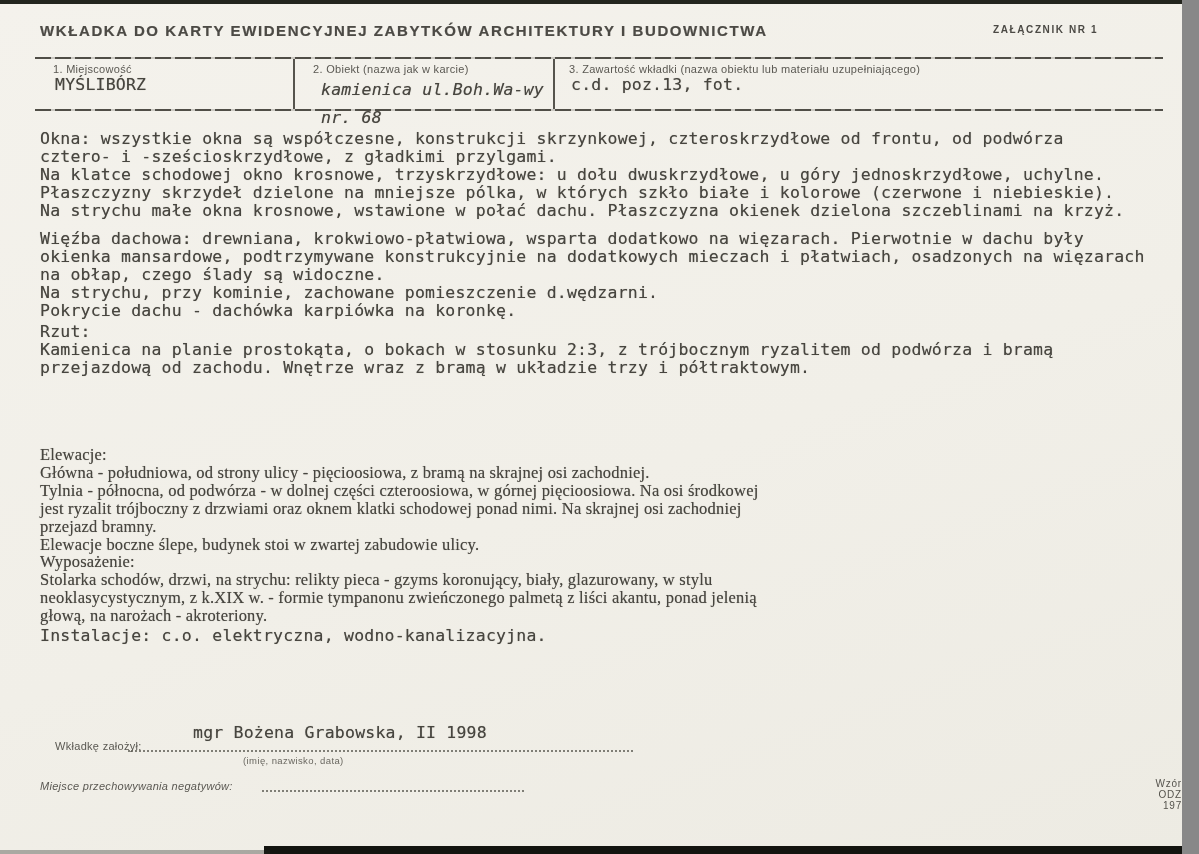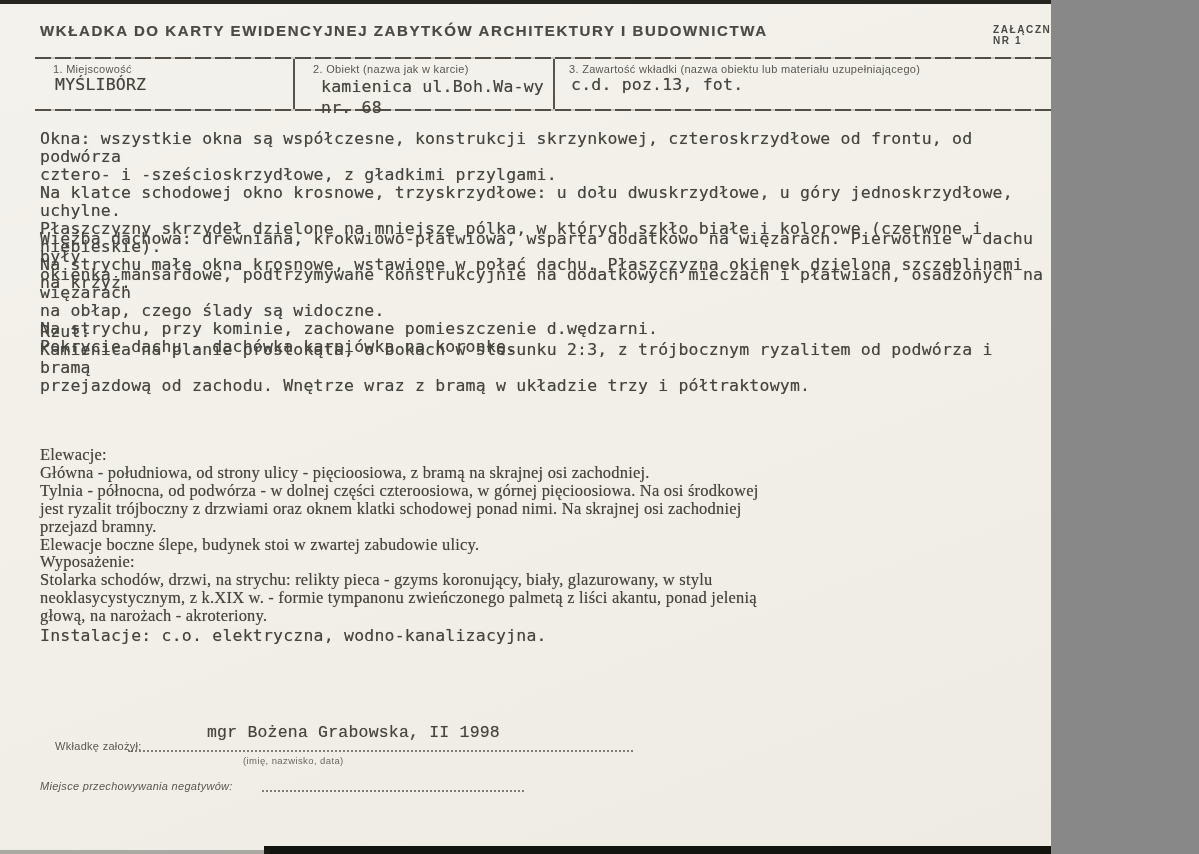--- a/index.html
+++ b/index.html
@@ -1,18 +1,18 @@
 <!DOCTYPE html>
 <html><head>
 <meta charset="utf-8">
 <style>
   html,body{margin:0;padding:0;background:#888;}
   .page{
     position:relative;
-    width:1051px;height:854px;
+    width:1182px;height:854px;
     background:linear-gradient(160deg,#f4f2ec 0%,#f1efe8 55%,#edebe3 100%);
     overflow:hidden;
     font-family:"Liberation Sans",sans-serif;
   }
   
   .edge-top{position:absolute;left:0;top:0;width:1199px;height:4px;background:#23251e;}
   .edge-bottom{position:absolute;left:264px;top:846px;width:935px;height:8px;background:#13140f;}
   .edge-bottom-thin{position:absolute;left:0;top:850px;width:270px;height:4px;background:rgba(40,40,34,0.35);}
 
   
@@ -44,21 +44,21 @@
 
   
   .typed{
     font-family:"DejaVu Sans Mono","Liberation Mono",monospace;
     font-size:16.5px;line-height:18px;letter-spacing:0.2px;
     color:#47453f;
     text-shadow:0 0 0.7px rgba(70,68,60,0.55);
     white-space:pre-line;
   }
   .cell-value{padding-left:20px;margin-top:1px;}
-  .cell-2 .cell-value{padding-left:26px;line-height:21px;}
+  .cell-2 .cell-value{padding-left:26px;line-height:28px;font-style:italic;}
   .cell-3 .cell-value{padding-left:16px;}
 
   .para{position:absolute;left:40px;}
 
   
   .footer-label{position:absolute;font-size:11px;color:#5a5852;letter-spacing:0.3px;}
   .dotline{position:absolute;border-bottom:2px dotted rgba(90,88,80,0.75);height:1px;}
   .hint{position:absolute;font-size:9.5px;color:#6a6861;letter-spacing:0.4px;}
   .form-code{position:absolute;left:1144px;top:778px;font-size:10px;color:#55534d;letter-spacing:0.8px;text-align:right;}
 </style>
@@ -113,21 +113,21 @@
 Tylnia - północna, od podwórza - w dolnej części czteroosiowa, w górnej pięcioosiowa. Na osi środkowej
 jest ryzalit trójboczny z drzwiami oraz oknem klatki schodowej ponad nimi. Na skrajnej osi zachodniej
 przejazd bramny.
 Elewacje boczne ślepe, budynek stoi w zwartej zabudowie ulicy.</div>
   <div class="para typed" style="top:553px;font-family:Liberation Serif, serif;">Wyposażenie:
 Stolarka schodów, drzwi, na strychu: relikty pieca - gzyms koronujący, biały, glazurowany, w stylu
 neoklasycystycznym, z k.XIX w. - formie tympanonu zwieńczonego palmetą z liści akantu, ponad jelenią
 głową, na narożach - akroteriony.</div>
   <div class="para typed" style="top:627px;">Instalacje: c.o. elektryczna, wodno-kanalizacyjna.</div>
 
-  <div class="para typed" style="left:207px;top:724px;font-family:Liberation Mono, monospace;">mgr Bożena Grabowska, II 1998</div>
+  <div class="para typed" style="left:193px;top:724px;">mgr Bożena Grabowska, II 1998</div>
   <div class="footer-label" style="left:55px;top:740px;">Wkładkę założył:</div>
   <div class="dotline" style="left:128px;top:749px;width:505px;"></div>
   <div class="hint" style="left:243px;top:755px;">(imię, nazwisko, data)</div>
 
   <div class="footer-label" style="left:40px;top:780px;font-style:italic;">Miejsce przechowywania negatywów:</div>
   <div class="dotline" style="left:262px;top:789px;width:262px;"></div>
 
   <div class="form-code">Wzór ODZ 197</div>
 
 </div>

